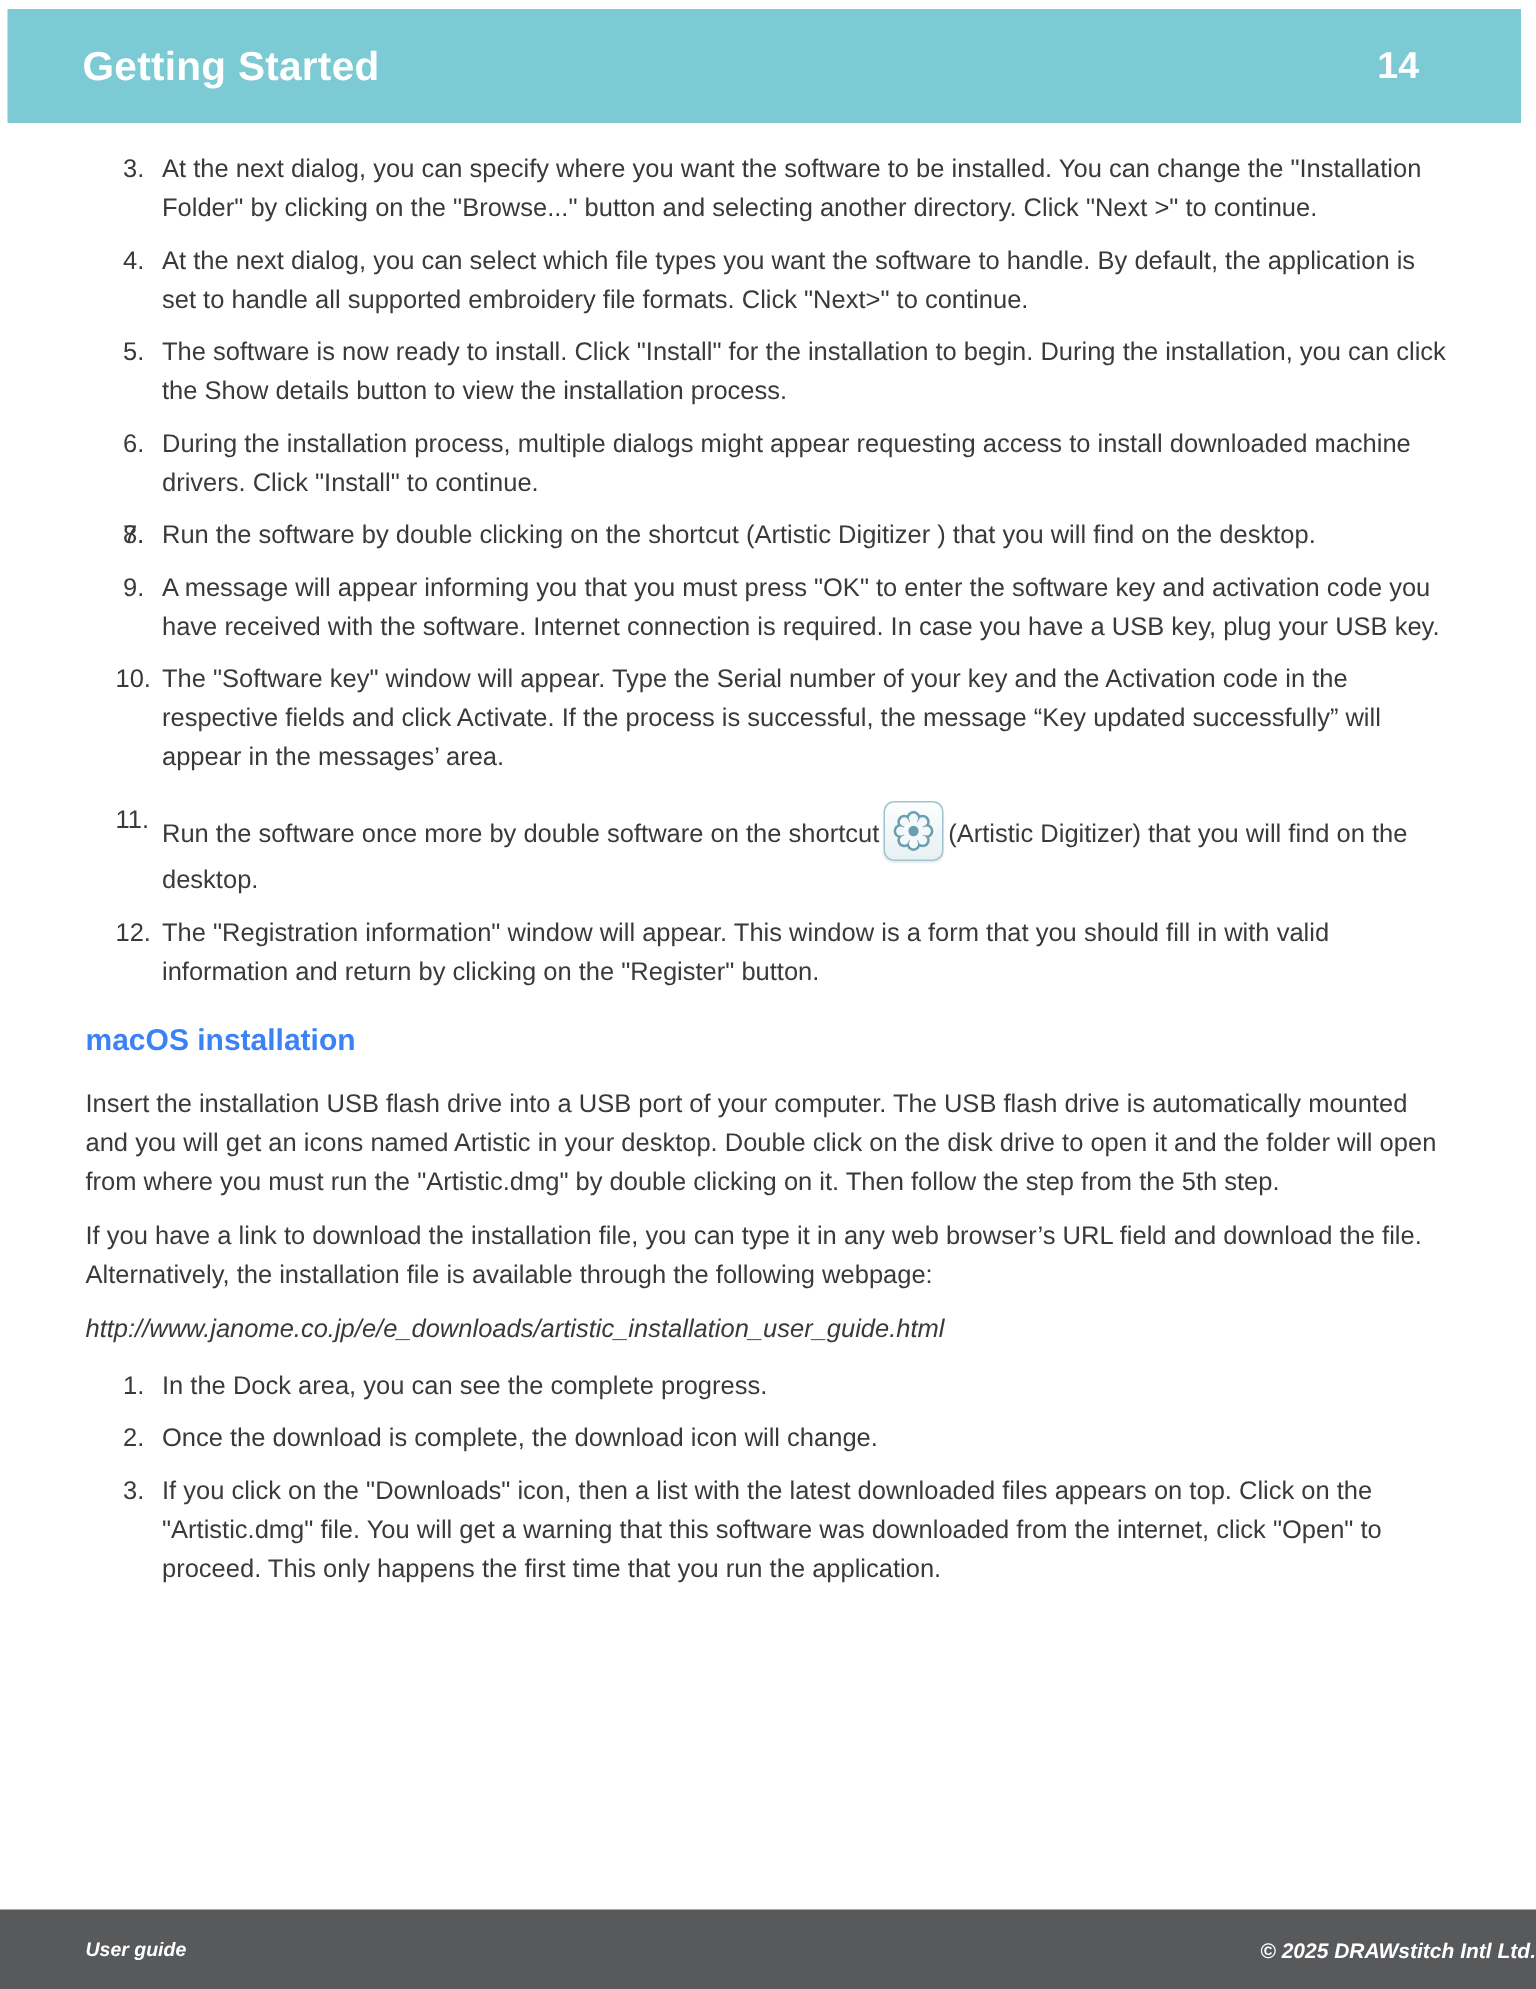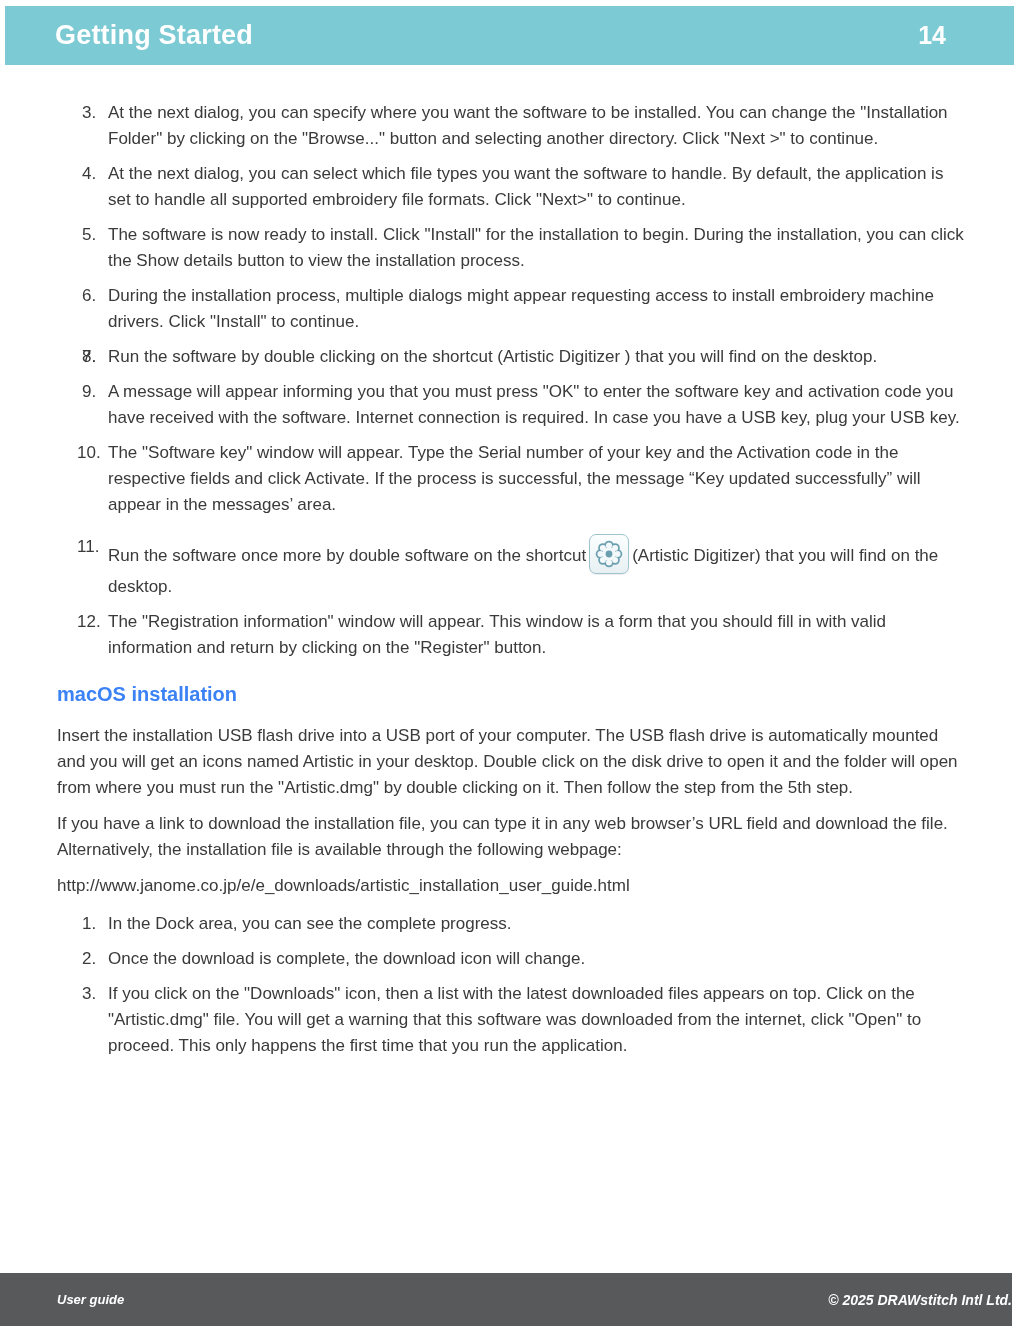--- a/index.html
+++ b/index.html
@@ -12,21 +12,21 @@
   }
   .page {
     width: 1024px; height: 1326px;
     position: relative;
     background: #ffffff;
   }
   
   .header {
     position: absolute;
     top: 6px; left: 5px; right: 10px;
-    height: 59px;
+    height: 76px;
     background: #7ccad3;
     display: flex;
     align-items: center;
     justify-content: space-between;
   }
   .header-title {
     color: #ffffff;
     font-size: 27px;
     font-weight: bold;
     padding-left: 50px;
@@ -56,37 +56,37 @@
     left: 25px; top: 0;
   }
   .step.dd .num { left: 20px; }
   .para { margin-bottom: 10px; }
   .section-heading {
     color: #3b82f6;
     font-size: 20px;
     font-weight: bold;
     margin: 20px 0 16px 0;
   }
-  .url-line { margin-bottom: 12px; }
+  .url-line { margin-bottom: 12px; font-style: italic; }
   .step11 { margin-top: 16px; }
   .app-icon {
     display: inline-block;
     width: 40px; height: 40px;
     border: 1px solid #9fc3cf;
     border-radius: 7px;
     background: linear-gradient(#fcfefe, #e7f0f3);
     vertical-align: -13px;
     margin: 0 3px;
     box-shadow: 0 1px 1px rgba(0,0,0,0.08);
   }
   .app-icon svg { display: block; width: 100%; height: 100%; }
   
   .footer {
     position: absolute;
-    bottom: 0; left: 0; right: 12px;
+    bottom: 0; left: 0; right: 0;
     height: 53px;
     background: #58595b;
     display: flex;
     align-items: center;
     justify-content: space-between;
     color: #ffffff;
     font-style: italic;
     font-weight: bold;
   }
   .footer-left  { padding-left: 57px; font-size: 13px; }
@@ -114,21 +114,21 @@
       <span class="txt">At the next dialog, you can select which file types you want the software to handle. By default, the application is set to handle all supported embroidery file formats. Click "Next&gt;" to continue.</span>
     </div>
 
     <div class="step">
       <span class="num">5.</span>
       <span class="txt">The software is now ready to install. Click "Install" for the installation to begin. During the installation, you can click the Show details button to view the installation process.</span>
     </div>
 
     <div class="step">
       <span class="num">6.</span>
-      <span class="txt">During the installation process, multiple dialogs might appear requesting access to install embroidery machine drivers. Click "Install" to continue.</span>
+      <span class="txt">During the installation process, multiple dialogs might appear requesting access to install downloaded machine drivers. Click "Install" to continue.</span>
     </div>
 
     <div class="step">
       <span class="num">7.</span>
     </div>
 
     <div class="step">
       <span class="num">8.</span>
       <span class="txt">Run the software by double clicking on the shortcut (Artistic Digitizer ) that you will find on the desktop.</span>
     </div>

